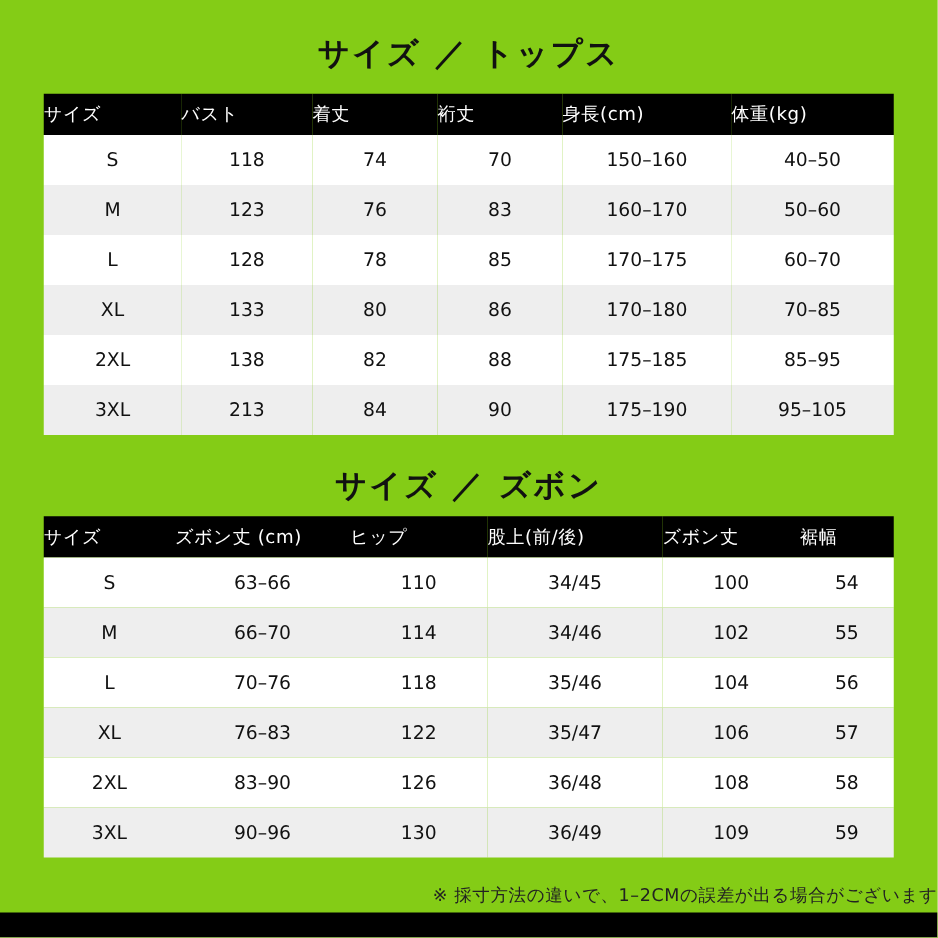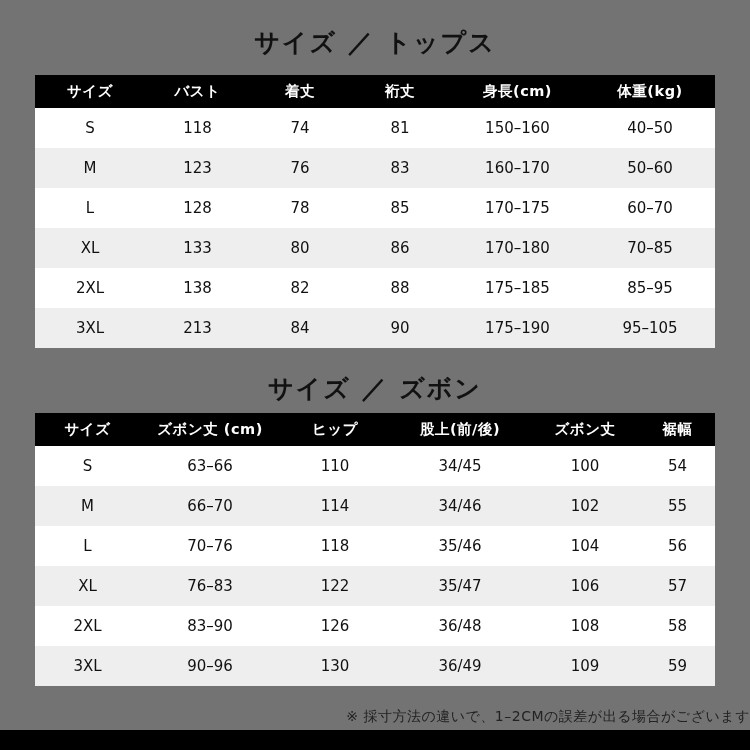--- a/index.html
+++ b/index.html
@@ -12,21 +12,21 @@
     background: #ffffff;
     font-family: "DejaVu Sans", "Liberation Sans", sans-serif;
     color: #000000;
     overflow: hidden;
   }
   .page {
     width: 750px;
     height: 750px;
     position: relative;
     box-sizing: border-box;
-    background: #737373;
+    background: #84cc16;
   }
   .section-title {
     text-align: center;
     font-size: 25px;
     font-weight: bold;
     letter-spacing: 2px;
     color: #111111;
     margin: 0;
   }
   .title-tops {
@@ -40,23 +40,23 @@
   table {
     border-collapse: collapse;
     width: 680px;
     margin: 0 auto;
     table-layout: fixed;
   }
   thead th {
     background: #000000;
     color: #ffffff;
     font-size: 14.5px;
-    font-weight: bold;
+    font-weight: normal;
     height: 33px;
-    text-align: center;
+    text-align: left;
     vertical-align: middle;
     letter-spacing: 0.5px;
     padding: 0;
   }
   tbody td {
     height: 40px;
     text-align: center;
     vertical-align: middle;
     font-size: 15px;
     color: #111111;
@@ -100,21 +100,21 @@
         <th style="width:100px">裄丈</th>
         <th style="width:135px">身長(cm)</th>
         <th style="width:130px">体重(kg)</th>
       </tr>
     </thead>
     <tbody>
       <tr class="row-white">
         <td>S</td>
         <td>118</td>
         <td>74</td>
-        <td>81</td>
+        <td>70</td>
         <td>150–160</td>
         <td>40–50</td>
       </tr>
       <tr class="row-grey">
         <td>M</td>
         <td>123</td>
         <td>76</td>
         <td>83</td>
         <td>160–170</td>
         <td>50–60</td>

